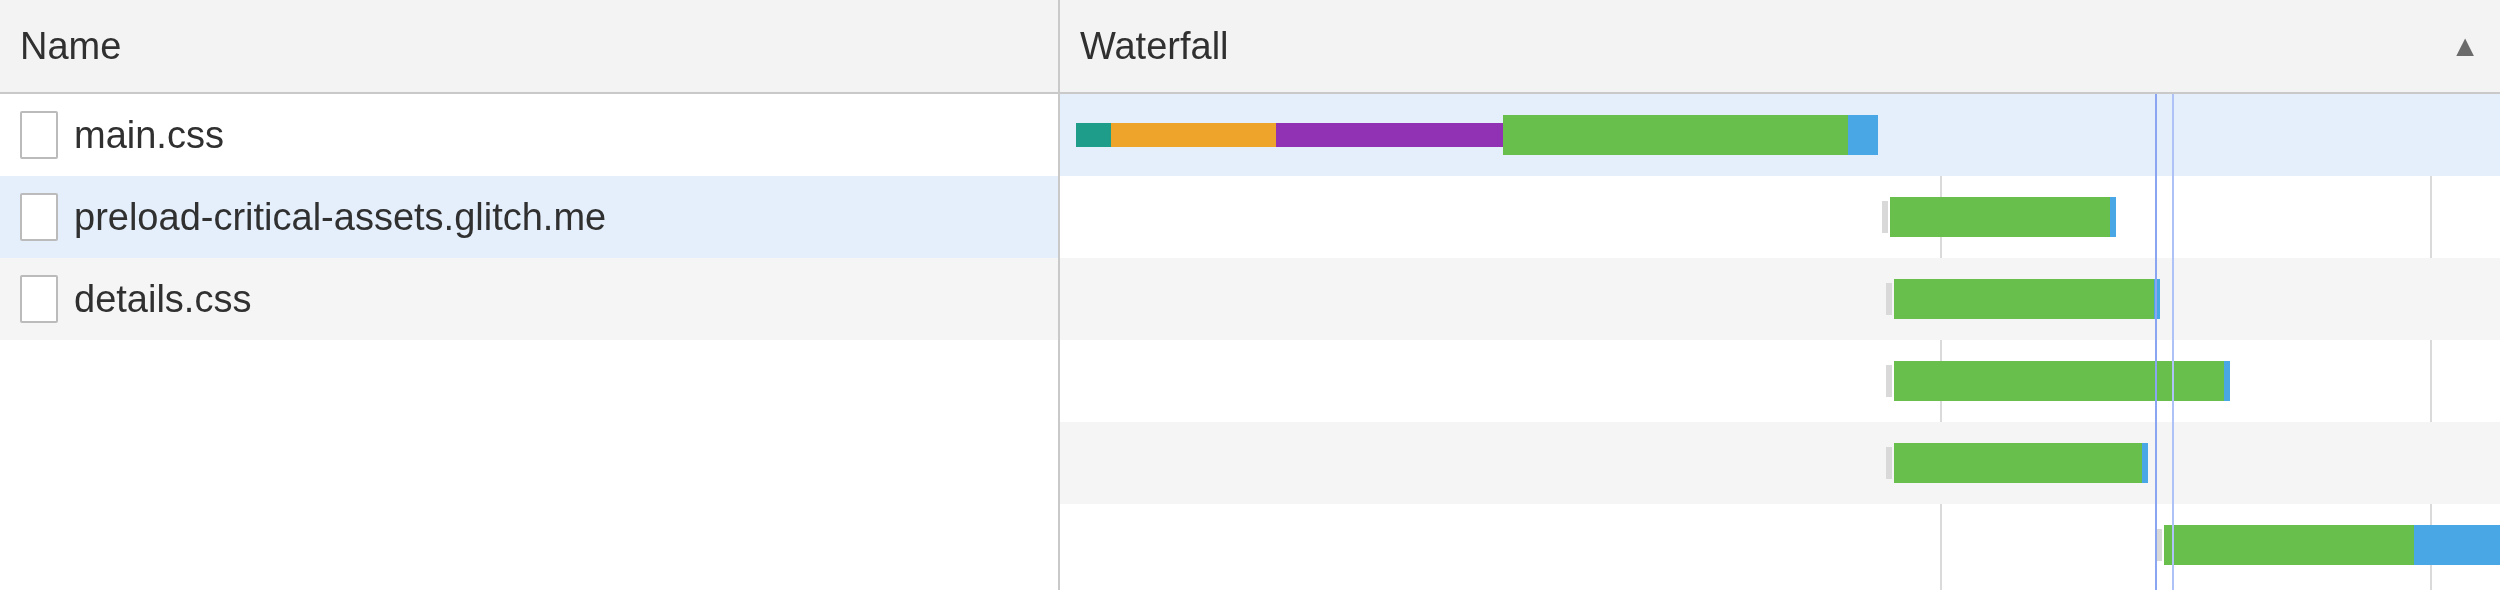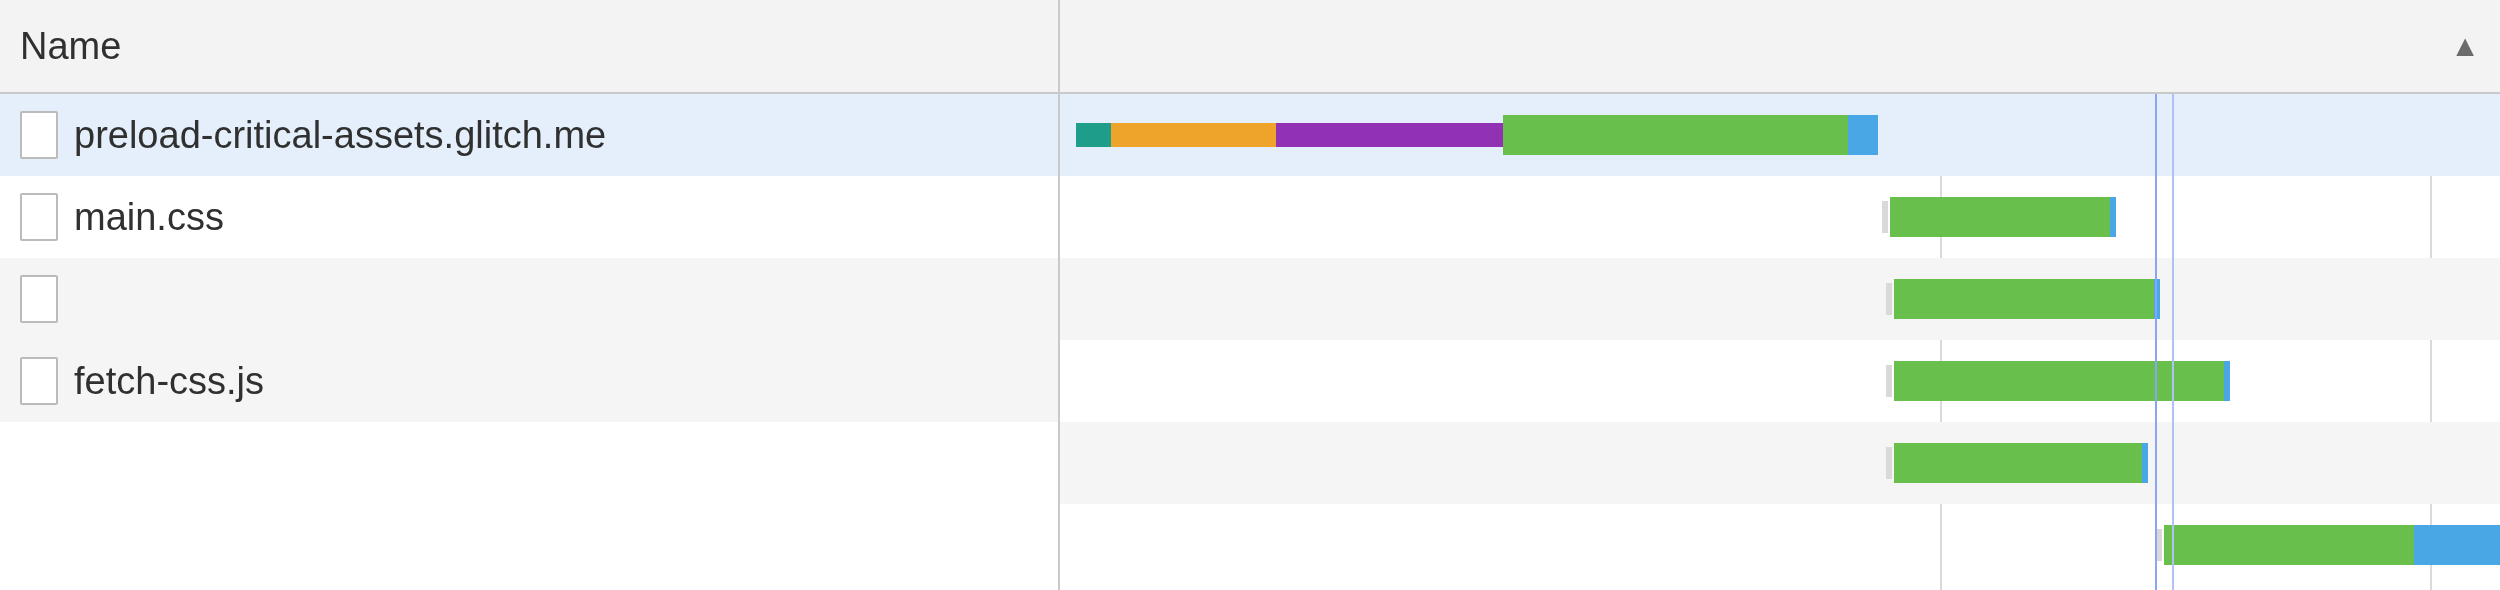--- a/index.html
+++ b/index.html
@@ -30,39 +30,37 @@
 </style>
 </head>
 <body>
 
 <div class="panel">
   <div class="col col-name">
     <div class="header">
       <span class="header-text">Name</span>
     </div>
     <div class="name-body">
+        <div class="row">
+          <div class="file-icon doc"></div>
+          <span class="filename">main.css</span>
+        </div>
         <div class="row selected">
           <div class="file-icon doc"></div>
           <span class="filename">preload-critical-assets.glitch.me</span>
         </div>
-        <div class="row">
-          <div class="file-icon doc"></div>
-          <span class="filename">main.css</span>
-        </div>
         <div class="row alt">
           <div class="file-icon doc"></div>
-        </div>
-        <div class="row alt">
-          <div class="file-icon doc"></div>
-          <span class="filename">fetch-css.js</span>
+          <span class="filename">details.css</span>
         </div>
       </div>
   </div>
   <div class="col col-waterfall">
     <div class="header">
+      <span class="header-text">Waterfall</span>
       <span class="sort-arrow">▲</span>
     </div>
     <div class="waterfall-body">
         <div class="vline" style="left: 880px; background: rgb(218, 218, 218);"></div>
         <div class="vline" style="left: 1370px; background: rgb(218, 218, 218);"></div>
         <div class="vline" style="left: 1095px; background: rgb(138, 166, 242); z-index: 2;"></div>
         <div class="vline" style="left: 1112px; background: rgb(174, 194, 247); z-index: 2;"></div>
         <div class="wrow selected">
           <div class="bar-track">
             <div class="seg thin" style="left: 16px; width: 35px; background: rgb(30, 158, 138);"></div>

